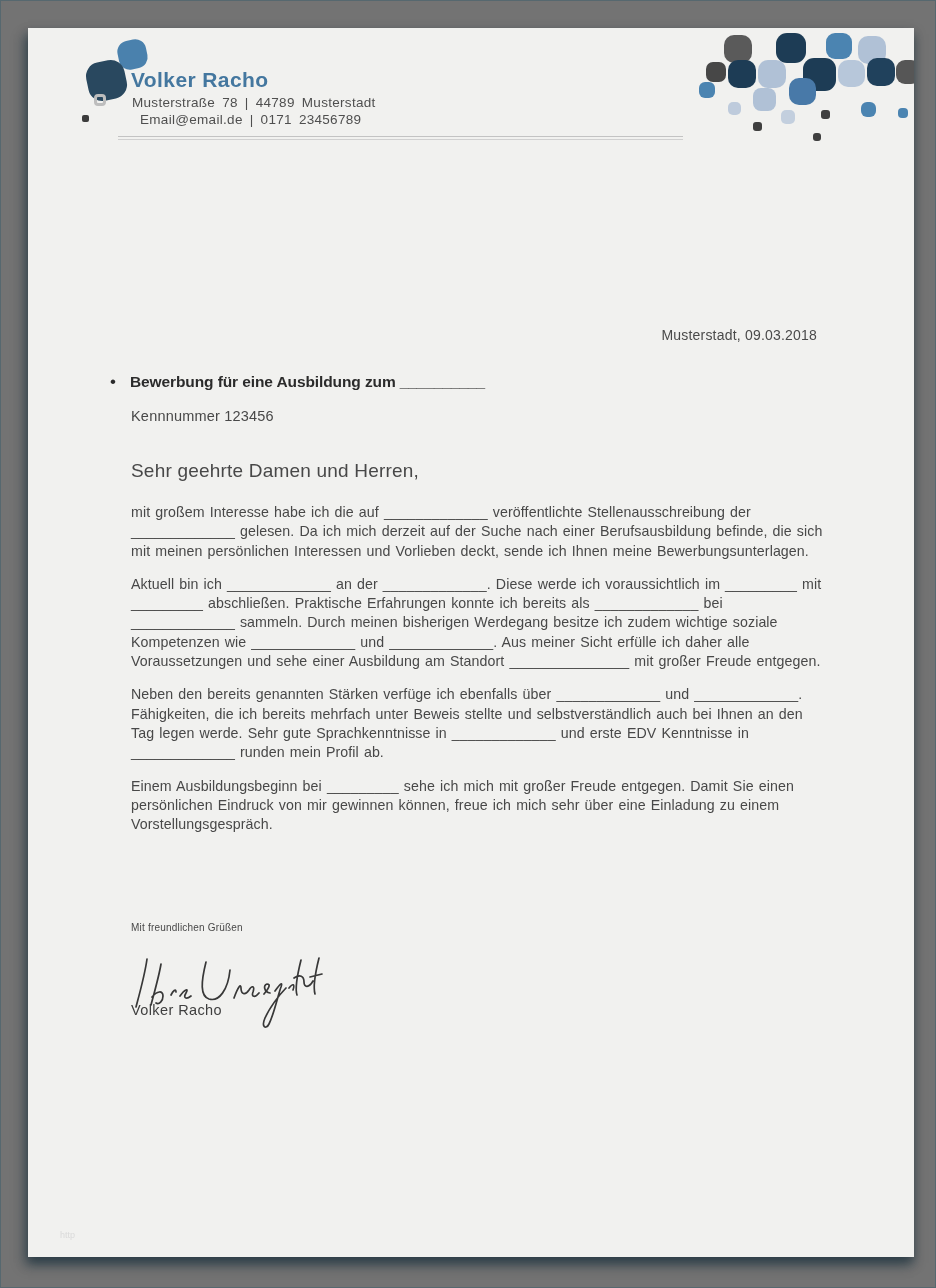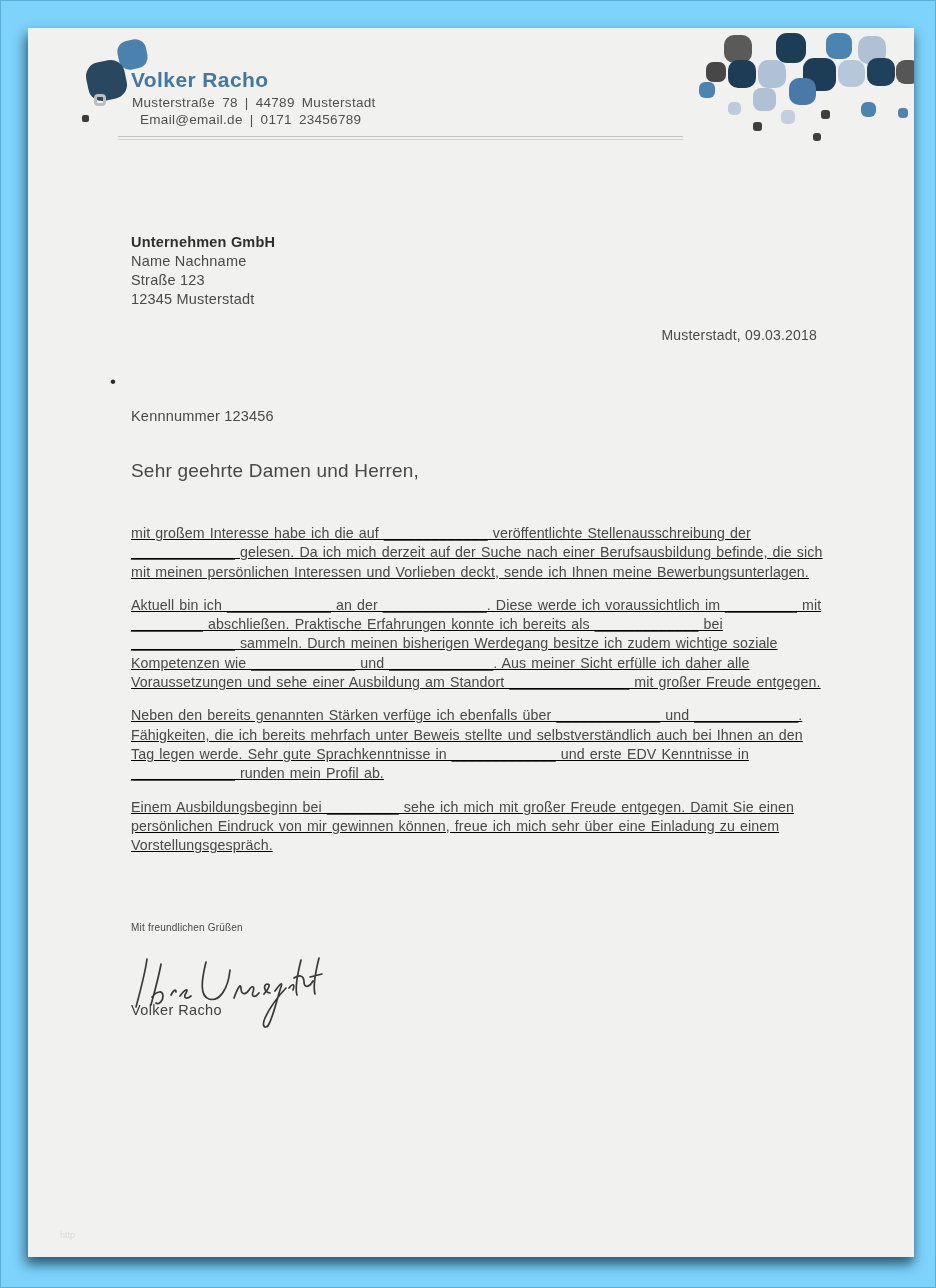--- a/index.html
+++ b/index.html
@@ -1,19 +1,19 @@
 <!DOCTYPE html>
 <html><head>
 <meta charset="utf-8">
 <style>
   * { margin:0; padding:0; box-sizing:border-box; }
   html,body { background:#2aa8d6; }
   .stage {
     position:relative; width:936px; height:1288px;
-    background:#7dd3fc; overflow:hidden;
+    background:#737373; overflow:hidden;
     font-family:"Liberation Sans", sans-serif;
     box-shadow: inset 0 0 0 1px rgba(0,70,100,.25);
   }
   .paper {
     position:absolute; left:28px; top:28px; width:886px; height:1229px;
     background:#f1f1ef; overflow:hidden;
     box-shadow: 0 6px 10px rgba(10,35,50,.5), -4px 8px 12px rgba(10,35,50,.35);
   }
   
   .sender-name {
@@ -39,21 +39,21 @@
   .tile { position:absolute; }
   
   .recipient { position:absolute; left:103px; top:205px; font-size:14.5px; line-height:19px; color:#4a4a4a; letter-spacing:.2px; }
   .recipient .company { font-weight:bold; color:#2f2f2f; }
   .date-line { position:absolute; left:103px; top:299px; width:686px; text-align:right; font-size:14px; color:#4a4a4a; letter-spacing:.2px; }
   .subject-row { position:absolute; left:82px; top:344px; display:flex; align-items:baseline; }
   .subject-bullet { font-size:17px; color:#2b2b2b; margin-right:14px; }
   .subject-text { font-size:15.5px; font-weight:bold; color:#2b2b2b; letter-spacing:-.1px; }
   .reference { position:absolute; left:103px; top:380px; font-size:14.5px; color:#484848; letter-spacing:.2px; }
   .salutation { position:absolute; left:103px; top:432px; font-size:19px; color:#484848; letter-spacing:.2px; }
-  .body-copy { position:absolute; left:103px; top:496px; width:694px;text-decoration:underline; }
+  .body-copy { position:absolute; left:103px; top:475px; width:694px; }
   .body-copy p {
     font-size:14.2px; line-height:19.3px; color:#484848;
     letter-spacing:.1px; word-spacing:1px; margin:0 0 14px 0;
   }
   .body-copy p.gap-before { }
   .closing { position:absolute; left:103px; top:894px; font-size:10px; color:#484848; letter-spacing:.2px; }
   .signature-svg { position:absolute; left:98px; top:922px; }
   .signature-name { position:absolute; left:103px; top:974px; font-size:14.5px; color:#3f3f3f; letter-spacing:.4px; }
   .footer-watermark { position:absolute; left:32px; top:1202px; font-size:9px; color:#dadada; }
 </style>
@@ -92,31 +92,26 @@
         <div class="tile" style="left: 83px; top: 94px; width: 9px; height: 9px; background: rgb(63, 63, 63); border-radius: 3px;"></div>
         <div class="tile" style="left: 228px; top: 80px; width: 10px; height: 10px; background: rgb(75, 132, 177); border-radius: 4px;"></div>
         <div class="tile" style="left: 143px; top: 105px; width: 8px; height: 8px; background: rgb(63, 63, 63); border-radius: 3px;"></div>
       </div>
 
     <div class="sender-name">Volker Racho</div>
     <div class="sender-line1 sender-small">Musterstraße 78   |   44789 Musterstadt</div>
     <div class="sender-line2 sender-small">Email@email.de   |   0171 23456789</div>
     <div class="header-rule"></div>
 
-    <div class="recipient">
-      <div class="company">Unternehmen GmbH</div>
-      <div>Name Nachname</div>
-      <div>Straße 123</div>
-      <div>12345 Musterstadt</div>
-    </div>
 
     <div class="date-line">Musterstadt, 09.03.2018</div>
 
     <div class="subject-row">
       <span class="subject-bullet">•</span>
+      <span class="subject-text">Bewerbung für eine Ausbildung zum __________</span>
     </div>
 
     <div class="reference">Kennnummer 123456</div>
 
     <div class="salutation">Sehr geehrte Damen und Herren,</div>
 
     <div class="body-copy">
       <p>mit großem Interesse habe ich die auf _____________ veröffentlichte Stellenausschreibung der _____________ gelesen. Da ich mich derzeit auf der Suche nach einer Berufsausbildung befinde, die sich mit meinen persönlichen Interessen und Vorlieben deckt, sende ich Ihnen meine Bewerbungsunterlagen.</p>
       <p>Aktuell bin ich _____________ an der _____________. Diese werde ich voraussichtlich im _________ mit _________ abschließen. Praktische Erfahrungen konnte ich bereits als _____________ bei _____________ sammeln. Durch meinen bisherigen Werdegang besitze ich zudem wichtige soziale Kompetenzen wie _____________ und _____________. Aus meiner Sicht erfülle ich daher alle Voraussetzungen und sehe einer Ausbildung am Standort _______________ mit großer Freude entgegen.</p>
       <p>Neben den bereits genannten Stärken verfüge ich ebenfalls über _____________ und _____________. Fähigkeiten, die ich bereits mehrfach unter Beweis stellte und selbstverständlich auch bei Ihnen an den Tag legen werde. Sehr gute Sprachkenntnisse in _____________ und erste EDV Kenntnisse in _____________ runden mein Profil ab.</p>

